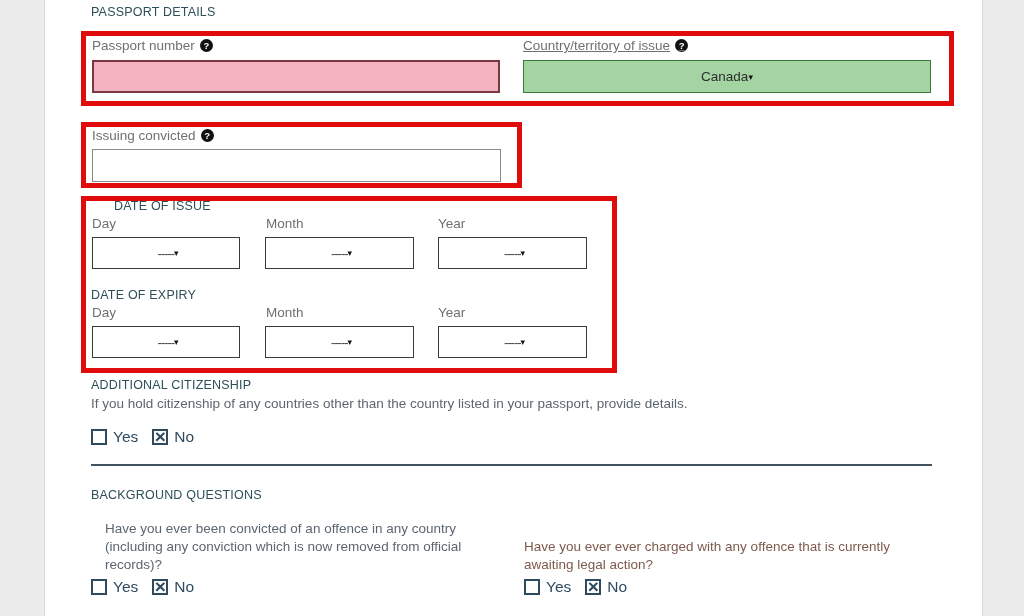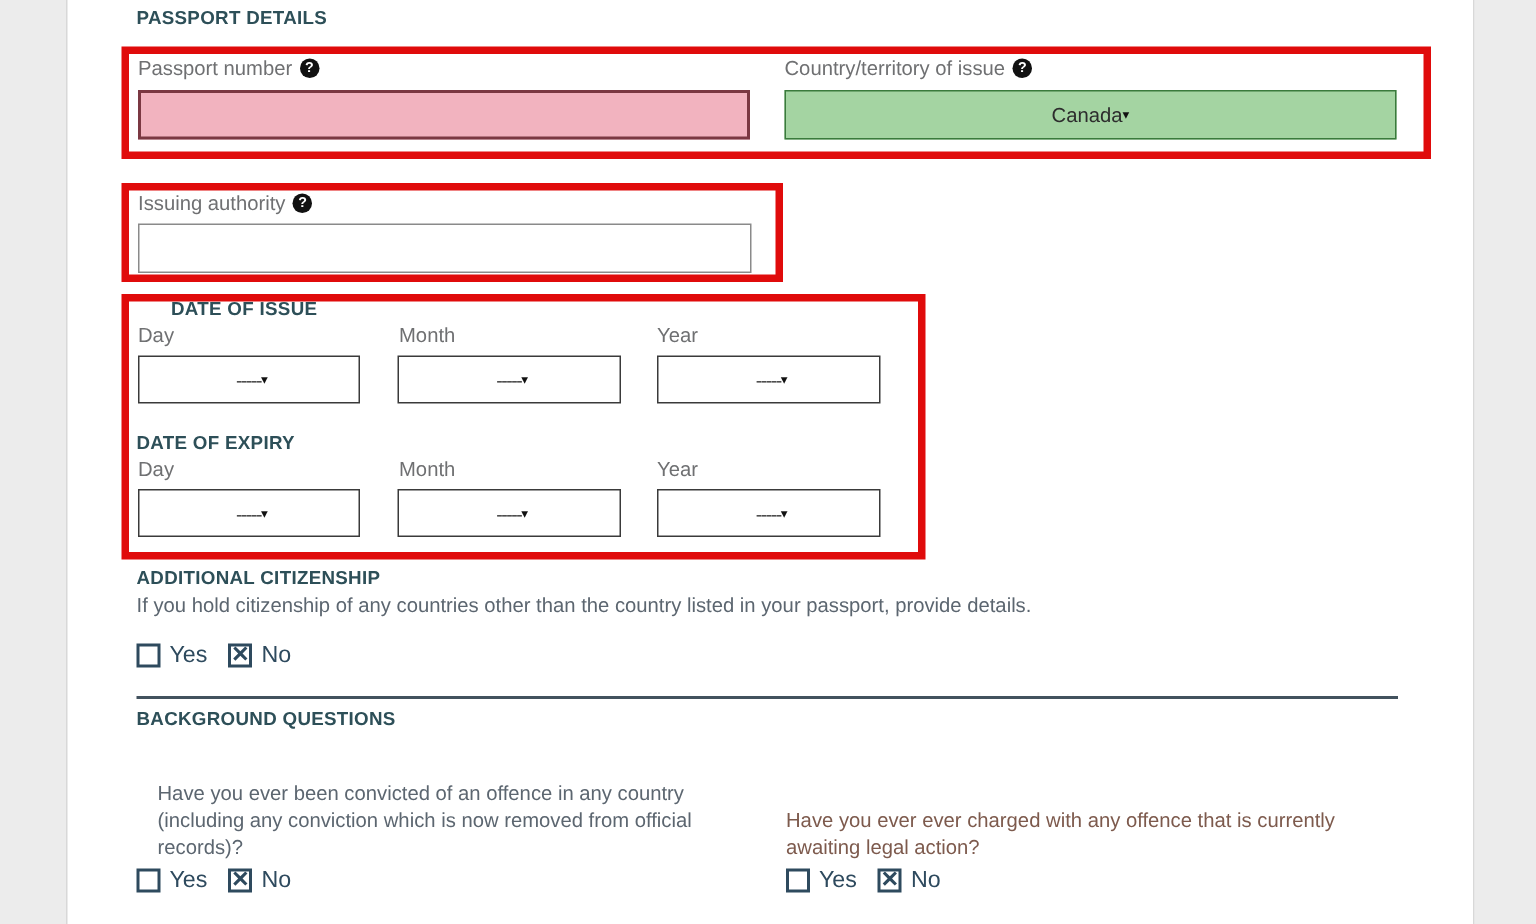--- a/index.html
+++ b/index.html
@@ -5,21 +5,21 @@
   * { margin: 0; padding: 0; box-sizing: border-box; }
   html, body { width: 1024px; height: 616px; overflow: hidden; }
   body { font-family: "Liberation Sans", "DejaVu Sans", sans-serif; background: #ececec; }
 
   .stage { position: relative; width: 1024px; height: 616px; background: #ececec; }
   .page  { position: absolute; left: 44px; top: 0; width: 939px; height: 616px;
            background: #ffffff; border-left: 1px solid #d8d8d8; border-right: 1px solid #d8d8d8; }
 
   .abs { position: absolute; }
 
-  .section-title { font-size: 12.5px; font-weight: bold; color: #2d4f58; letter-spacing: 0.2px; }
+  .section-title { font-size: 12.5px; font-weight: normal; color: #2d4f58; letter-spacing: 0.2px; }
   .field-label   { font-size: 13.5px; color: #6f7072; display: flex; align-items: center; gap: 5px; }
   .body-text     { font-size: 13.5px; color: #5c6670; line-height: 18px; }
 
   .help-icon { display: inline-flex; align-items: center; justify-content: center;
                width: 13px; height: 13px; border-radius: 50%; background: #111111;
                color: #ffffff; font-size: 9.5px; font-weight: bold; cursor: pointer; }
 
   .highlight-box { border: 5px solid #e00b0b; background: transparent; }
 
   .text-input { border: 2px solid #7b3842; background: #f2b3bf; width: 100%; height: 100%; }
@@ -55,33 +55,33 @@
     <div class="abs highlight-box" style="left:36px; top:31px; width:873px; height:75px;"></div>
 
     <div class="abs field-label" style="left:47px; top:38px;">
       <span>Passport number</span>
       <span class="help-icon">?</span>
     </div>
     <div class="abs" style="left:47px; top:60px; width:408px; height:33px;">
       <div class="text-input"></div>
     </div>
 
-    <div class="abs field-label" style="left:478px; top:38px;">
+    <div class="abs field-label" style="left:478px; top:38px;text-decoration:underline;">
       <span>Country/territory of issue</span>
       <span class="help-icon">?</span>
     </div>
     <div class="abs select-box select-green" style="left:478px; top:60px; width:408px; height:33px;">
       <span class="select-value">Canada</span>
       <span class="select-arrow">▾</span>
     </div>
 
     <div class="abs highlight-box" style="left:36px; top:122px; width:441px; height:66px;"></div>
 
     <div class="abs field-label" style="left:47px; top:128px;">
-      <span>Issuing authority</span>
+      <span>Issuing convicted</span>
       <span class="help-icon">?</span>
     </div>
     <div class="abs" style="left:47px; top:149px; width:409px; height:33px;">
       <div class="text-input plain"></div>
     </div>
 
     <div class="abs highlight-box" style="left:36px; top:196px; width:536px; height:177px;"></div>
 
     <div class="abs section-title" style="left:46px; top:199px;padding-left:23px;">DATE OF ISSUE</div>
     <div class="abs field-label" style="left:47px; top:216px;">Day</div>
@@ -126,21 +126,21 @@
       <span class="checkbox"></span>
       <span class="cb-label">Yes</span>
       <span class="checkbox">
         <span class="mark">×</span>
       </span>
       <span class="cb-label">No</span>
     </div>
 
     <div class="abs divider" style="left:46px; top:464px; width:841px;"></div>
 
-    <div class="abs section-title" style="left:46px; top:472px;text-align:right;">BACKGROUND QUESTIONS</div>
+    <div class="abs section-title" style="left:46px; top:488px;text-align:right;">BACKGROUND QUESTIONS</div>
 
     <div class="abs body-text q-left" style="left:60px; top:520px; width:406px;">Have you ever been convicted of an offence in any country (including any conviction which is now removed from official records)?</div>
     <div class="abs body-text q-right" style="left:479px; top:538px; width:412px;">Have you ever ever charged with any offence that is currently awaiting legal action?</div>
 
     <div class="abs yes-no" style="left:46px; top:578px;">
       <span class="checkbox"></span>
       <span class="cb-label">Yes</span>
       <span class="checkbox">
         <span class="mark">×</span>
       </span>

